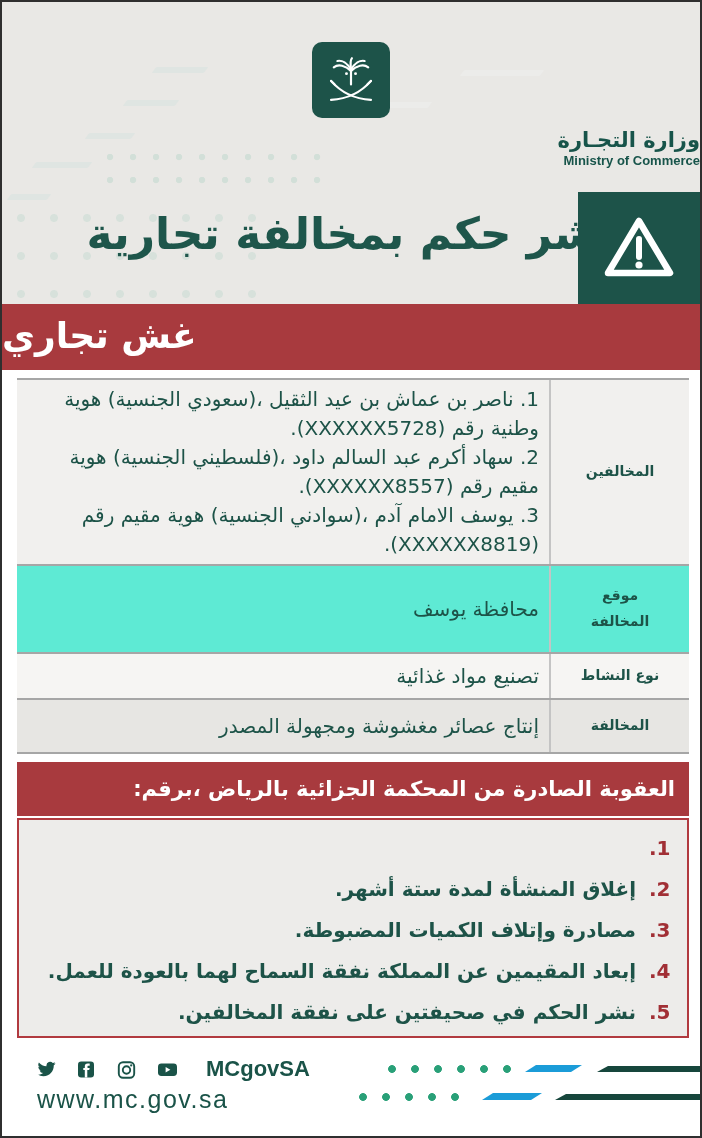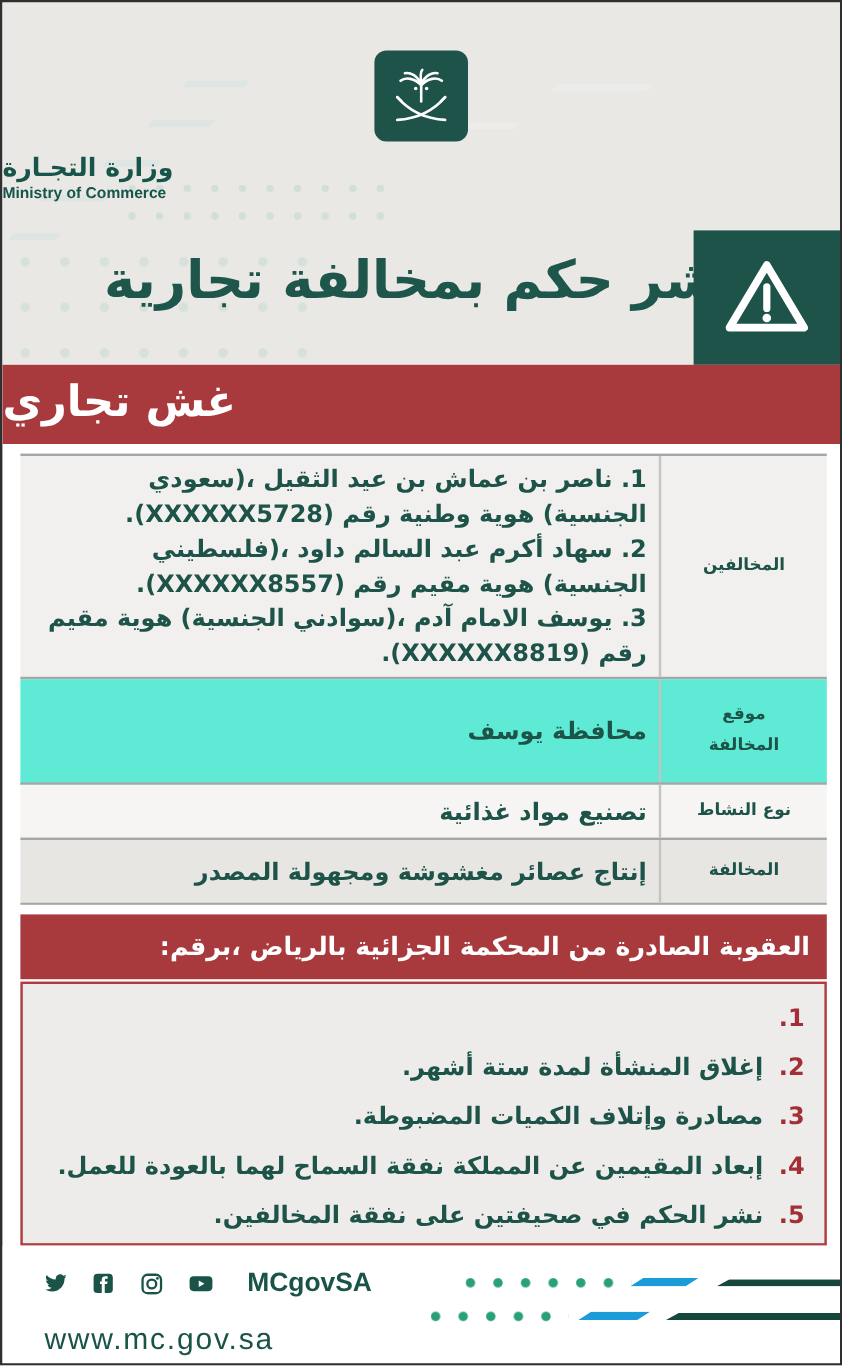--- a/index.html
+++ b/index.html
@@ -11,21 +11,21 @@
   }
   
   .top{ position:absolute; top:0; left:0; right:0; height:302px; background:#e9e8e5; }
   .decor-bar{ position:absolute; height:6px; background:#dfe5e2; transform:skewX(-38deg); border-radius:1px; }
   .decor-dots-a{ position:absolute; left:15px; top:212px; width:240px; height:96px;
     background-image:radial-gradient(circle at 4px 4px,#d7e1db 3.5px, transparent 4.5px);
     background-size:33px 38px; }
   .decor-dots-b{ position:absolute; left:105px; top:152px; width:220px; height:46px;
     background-image:radial-gradient(circle at 3px 3px,#d2dfd8 2.8px, transparent 3.6px);
     background-size:23px 23px; }
-  .logo-wrap{ position:absolute; top:40px; left:0; right:0; text-align:left; }
+  .logo-wrap{ position:absolute; top:40px; left:0; right:0; text-align:right; }
   .logo-square{
     width:78px; height:76px; margin:0 auto; background:#1d5349; border-radius:10px;
     display:flex; align-items:center; justify-content:center;
   }
   .logo-ar{ margin-top:10px; font-size:21px; font-weight:bold; color:#17544a; }
   .logo-en{ margin-top:1px; font-size:13px; font-weight:bold; color:#17544a; font-family:"Liberation Sans", sans-serif; }
   .head-title{
     position:absolute; top:206px; left:0; right:0; text-align:center;
     font-size:44px; font-weight:bold; color:#1e564b; letter-spacing:-1px;
   }
@@ -43,21 +43,21 @@
     border-top:2px solid #a6a6a6; border-bottom:2px solid #a6a6a6; }
   .vrow{ display:flex; border-bottom:2px solid #a6a6a6; }
   .vrow:last-child{ border-bottom:none; }
   .cell-label{
     width:140px; border-left:2px solid #c4c4c4; display:flex; align-items:center; justify-content:center;
     font-size:14px; font-weight:bold; color:#1d5348; text-align:center;
     white-space:pre-line; line-height:1.85;
   }
   .cell-value{
     flex:1; display:flex; flex-direction:column; justify-content:center;
-    padding:4px 10px 4px 16px; font-size:20px; font-weight:bold; color:#1d5348;
+    padding:4px 10px 4px 16px; font-size:20px; font-weight:normal; color:#1d5348;
     text-align:right; line-height:29px;
   }
   .r1{ height:186px; background:#f1f0ee; }
   .r2{ height:88px;  background:#5eead4; }
   .r3{ height:46px;  background:#f6f5f3; }
   .r4{ height:52px;  background:#e7e6e3; }
   
   .pen-banner{
     position:absolute; top:760px; left:15px; width:672px; height:54px; background:#a83a3e;
     color:#ffffff; font-size:21px; font-weight:bold; text-align:right;
@@ -68,21 +68,21 @@
     background:#edecea; border:2px solid #b13a3f; padding:8px 14px 0 10px;
   }
   .pen-item{ display:flex; gap:13px; line-height:41px; font-size:20px; font-weight:bold; }
   .pen-num{ color:#a12f35; min-width:24px; text-align:left; }
   .pen-text{ color:#1d5348; }
   
   .footer{ position:absolute; top:1036px; left:0; right:0; bottom:0; background:#ffffff; }
   .footer-left{ position:absolute; left:35px; top:18px; direction:ltr; color:#1a5348; }
   .social-row{ display:flex; align-items:center; gap:21px; }
   .handle{ font-size:22px; font-weight:600; margin-left:7px; font-family:"Liberation Sans", sans-serif; }
-  .website{ font-size:25px; letter-spacing:1.5px; margin-top:20px; font-family:"Liberation Sans", sans-serif; }
+  .website{ font-size:25px; letter-spacing:1.5px; margin-top:3px; font-family:"Liberation Sans", sans-serif; }
   .f-dots{ position:absolute; height:8px;
     background-image:radial-gradient(circle at 4px 4px,#29a078 3.5px, transparent 4.3px);
     background-size:23px 8px; background-repeat:repeat-x; }
   .f-blue{ position:absolute; height:7px; background:#1b9cd8;
     clip-path:polygon(11px 0, 100% 0, calc(100% - 11px) 100%, 0 100%); }
   .f-dark{ position:absolute; height:6px; background:#16463c;
     clip-path:polygon(11px 0, 100% 0, 100% 100%, 0 100%); }
 </style>
 </head>
 <body>

